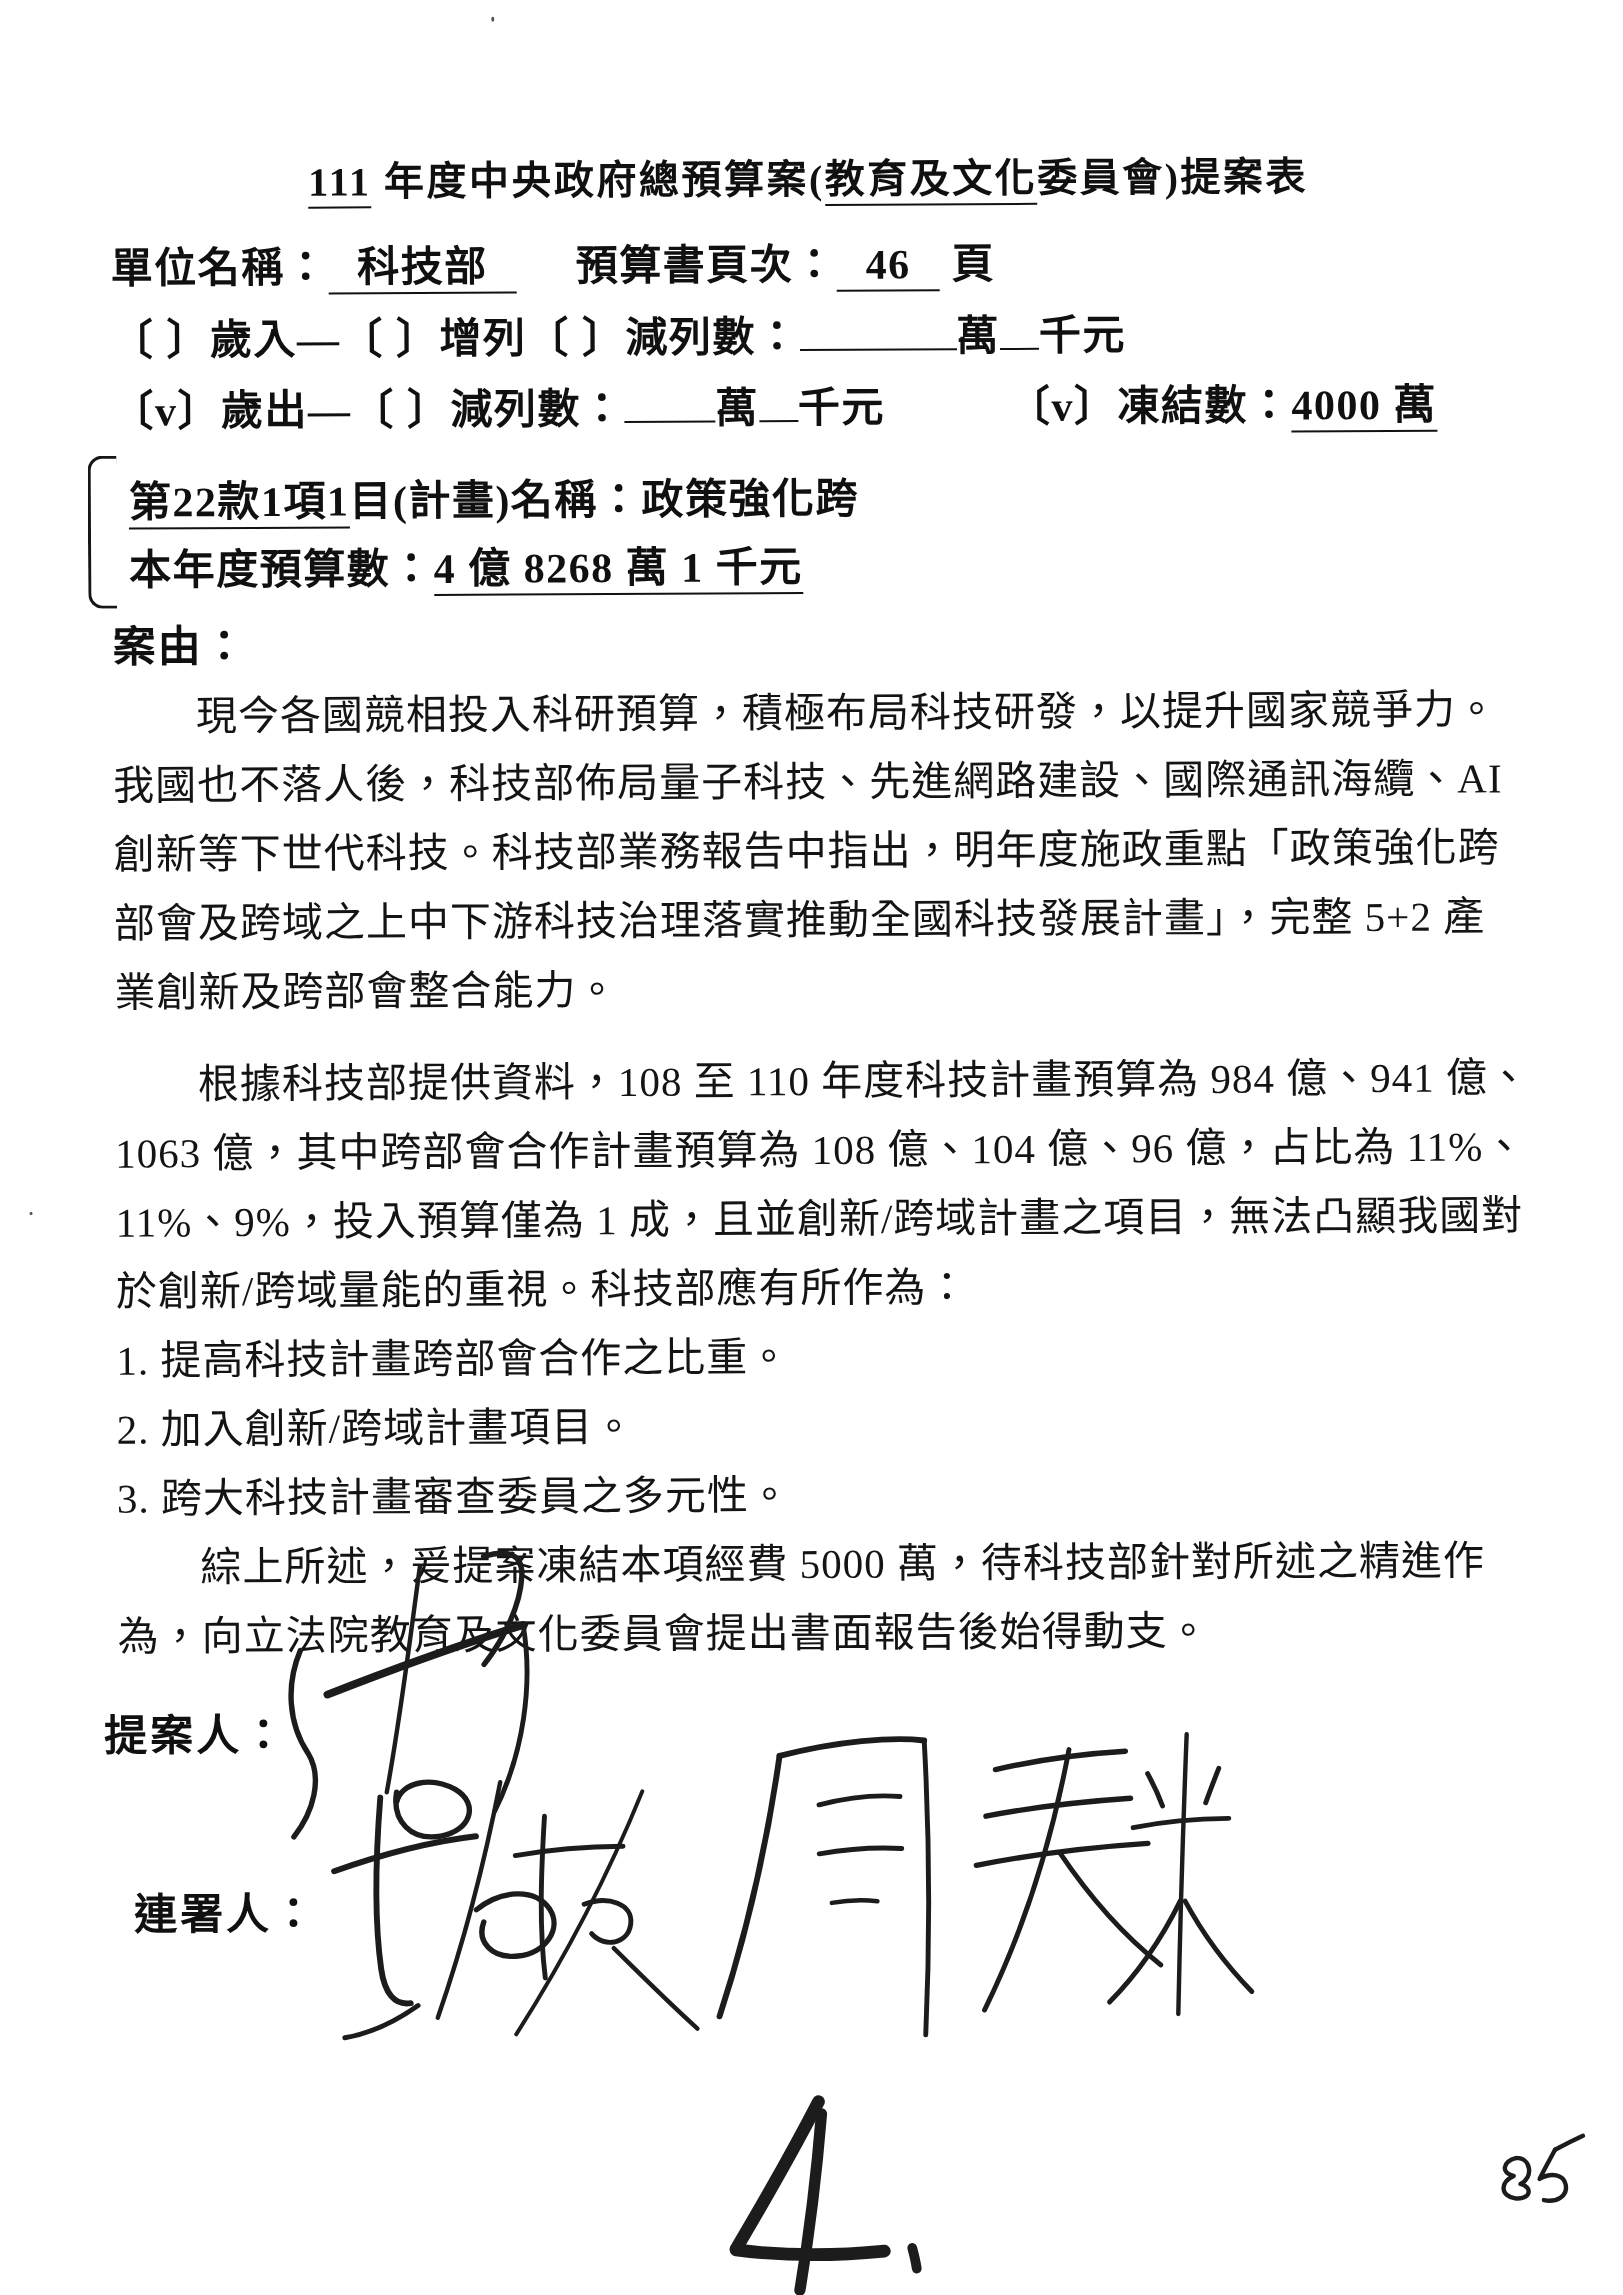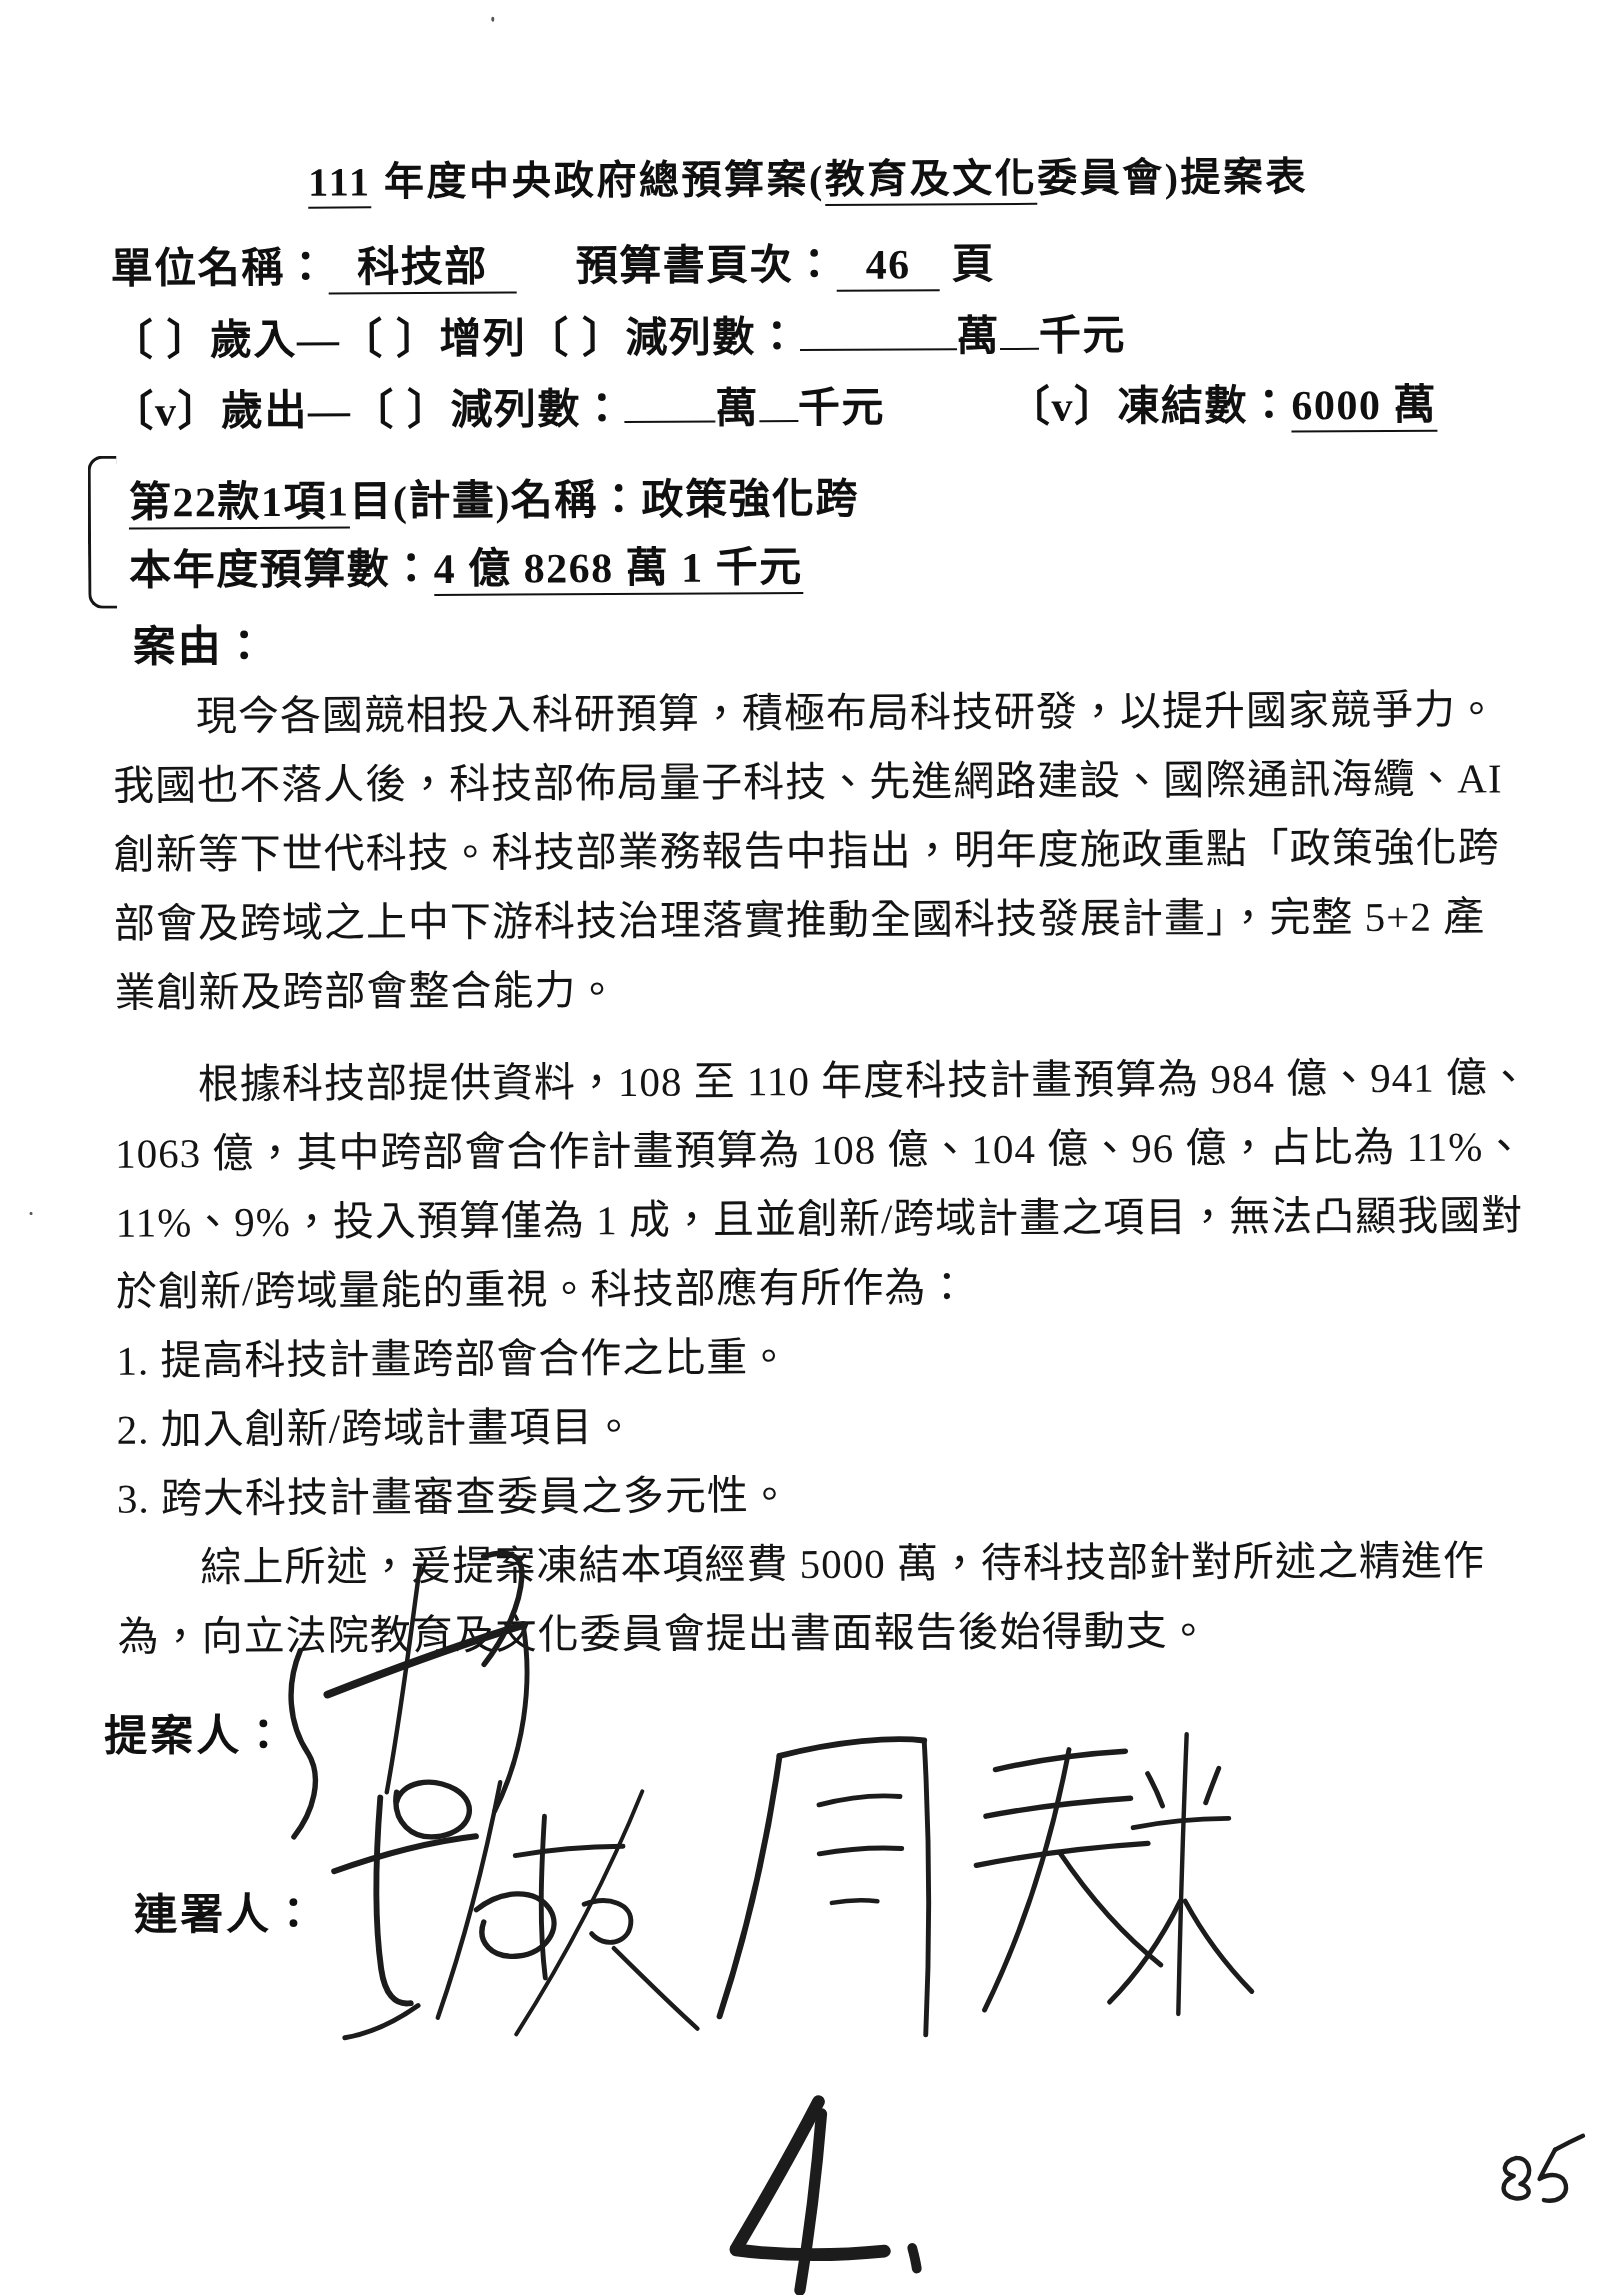--- a/index.html
+++ b/index.html
@@ -22,21 +22,21 @@
   .program-bracket{
     left:90px;top:452px;width:25.5px;height:147px;
     border-left:3.4px solid #161616;border-top:3.4px solid #161616;border-bottom:3.4px solid #161616;
     border-radius:14.7px 0 0 14.7px;
   }
   .bodyline{
     white-space:nowrap;font-size:41px;letter-spacing:1px;color:#141414;
     line-height:69px;height:69px;
   }
   .indent{padding-left:83px;}
-  .case-heading{font-size:43px;font-weight:bold;letter-spacing:2px;margin-left:20px;}
+  .case-heading{font-size:43px;font-weight:bold;letter-spacing:2px;}
   .sig-label{font-size:43px;font-weight:bold;letter-spacing:2.9px;white-space:nowrap;}
   svg{overflow:visible;}
   .ink{stroke:#1c1c1c;fill:none;stroke-linecap:round;stroke-linejoin:round;}
   .speck{position:absolute;background:#555;border-radius:50%;}
 </style>
 </head>
 <body>
 
 <div class="sheet">
 
@@ -46,21 +46,21 @@
 
   <div class="abs formline" style="top:230px;left:114px;">
     <span>單位名稱：</span><span class="ul ul-pad">科技部</span><span class="gap-md"></span><span>預算書頁次：</span><span class="ul ul-pad">46</span> <span>頁</span>
   </div>
 
   <div class="abs formline" style="top:302px;left:114px;">
     <span>〔 〕歲入—〔 〕增列〔 〕減列數：</span><span class="blank" style="width:157px;"></span><span>萬</span><span class="blank" style="width:39px;"></span><span>千元</span>
   </div>
 
   <div class="abs formline" style="top:373px;left:114px;">
-    <span>〔v〕歲出—〔 〕減列數：</span><span class="blank" style="width:91px;"></span><span>萬</span><span class="blank" style="width:39px;"></span><span>千元</span><span class="gap-lg"></span><span>〔v〕凍結數：</span><span class="ul">6000 萬</span>
+    <span>〔v〕歲出—〔 〕減列數：</span><span class="blank" style="width:91px;"></span><span>萬</span><span class="blank" style="width:39px;"></span><span>千元</span><span class="gap-lg"></span><span>〔v〕凍結數：</span><span class="ul">4000 萬</span>
   </div>
 
   <div class="abs program-bracket"></div>
   <div class="abs formline" style="top:464px;left:131px;">
     <span class="ul">第22款1項1</span><span>目(計畫)名稱：</span><span>政策強化跨</span>
   </div>
   <div class="abs formline" style="top:532px;left:131px;">
     <span>本年度預算數：</span><span class="ul">4 億 8268 萬 1 千元</span>
   </div>
 

